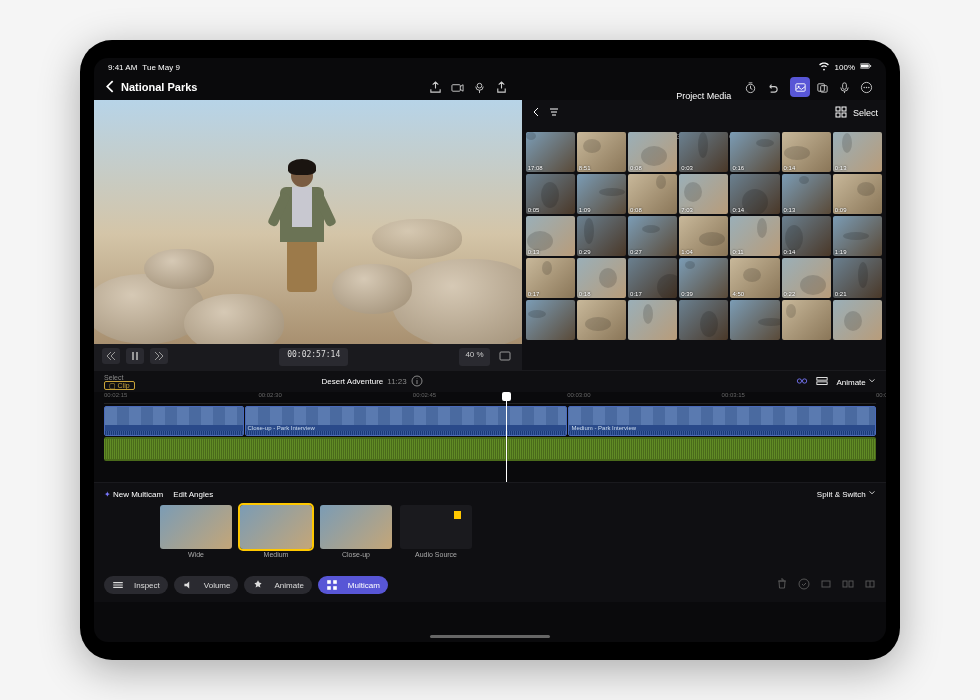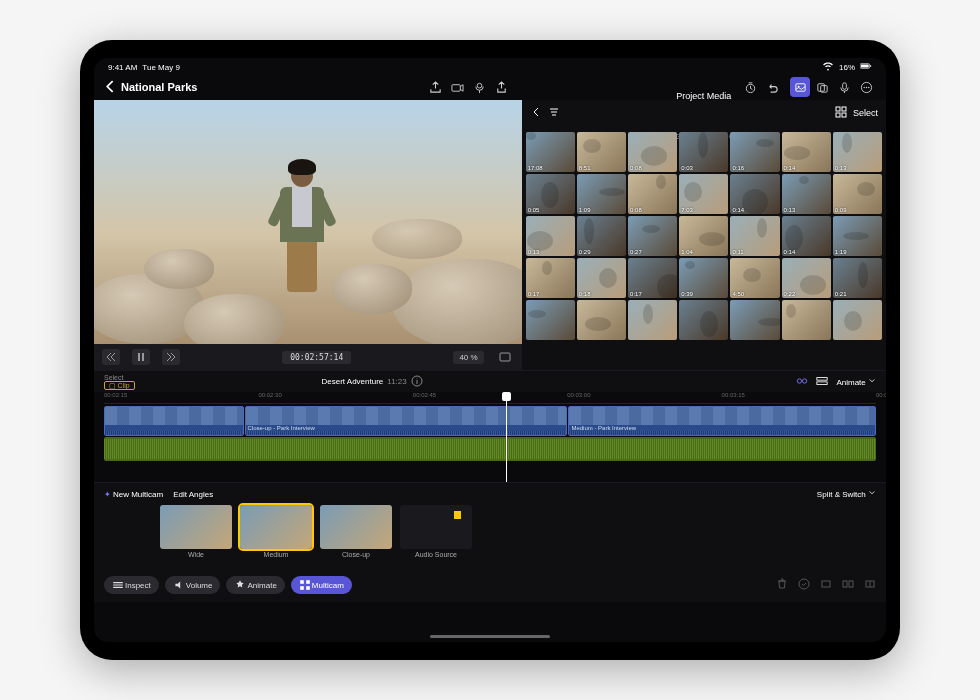--- a/index.html
+++ b/index.html
@@ -31,21 +31,21 @@
 .rock { position: absolute; background: radial-gradient(ellipse at 40% 30%, #d6c9b5, #9c8b72); border-radius: 50% 45% 48% 52%; }
 .person { position: absolute; left: 42%; bottom: 20%; width: 56px; height: 130px; }
 .person .head { width: 22px; height: 22px; background: #7a5c42; border-radius: 50%; margin: 0 auto; position: relative; }
 .person .hair { position: absolute; top: -6px; left: -3px; right: -3px; height: 16px; background: #1a1410; border-radius: 50% 50% 30% 30%; }
 .person .body { width: 44px; height: 55px; background: #6b7355; border-radius: 6px 6px 0 0; margin: 0 auto; position: relative; }
 .person .shirt { position: absolute; left: 12px; top: 0; width: 20px; height: 40px; background: #c8c8d0; }
 .person .legs { width: 30px; height: 50px; background: #9c7a4a; margin: 0 auto; border-radius: 0 0 4px 4px; }
 .person .arm { position: absolute; width: 10px; height: 35px; background: #6b7355; border-radius: 4px; top: 5px; }
 .person .arm.l { left: -6px; transform: rotate(25deg); } .person .arm.r { right: -6px; transform: rotate(-25deg); }
 
-.viewer-controls { height: 26px; background: #1a1a1e; display: flex; align-items: center; padding: 12px 8px; gap: 12px; font-size: 8px; }
+.viewer-controls { height: 26px; background: #1a1a1e; display: flex; padding: 4px 8px; gap: 6px; font-size: 8px; }
 .vc-btn { width: 18px; height: 16px; display: flex; align-items: center; justify-content: center; color: #999; border-radius: 3px; }
 .vc-btn.grey { background: #2a2a30; }
 .vc-timecode { background: #2a2a30; padding: 2px 8px; border-radius: 3px; font-family: ui-monospace,monospace; color: #ddd; margin: 0 auto; }
 .vc-zoom { color: #ccc; padding: 2px 6px; background: #2a2a30; border-radius: 3px; }
 
 .browser { width: 46%; display: flex; flex-direction: column; background: #0f0f12; }
 .browser-head { height: 30px; display: flex; flex-direction: column; align-items: center; justify-content: center; position: relative; font-size: 8px; gap: 32px; }
 .browser-head .title { font-size: 9px; }
 .browser-head .meta { color: #888; font-size: 7px; }
 .browser-head .bh-l, .browser-head .bh-r { position: absolute; top: 6px; display: flex; gap: 6px; align-items: center; }
@@ -88,21 +88,21 @@
 .mc-dot { color: #7a78ff; }
 .mc-angles { display: flex; gap: 8px; margin-bottom: 6px; padding-left: 56px; }
 .angle { width: 72px; display: flex; flex-direction: column; align-items: center; gap: 2px; }
 .angle .frame { width: 72px; height: 44px; border-radius: 3px; background: linear-gradient(135deg,#7b9cb5,#c4a678); position: relative; }
 .angle.sel .frame { outline: 2px solid #ffc800; }
 .angle.audio .frame { background: #1a1a1e; }
 .angle.audio .frame::after { content:''; position: absolute; top: 6px; right: 6px; width: 12px; height: 8px; background: linear-gradient(90deg,#ffc800 60%, transparent 60%); }
 .angle .cap { font-size: 7px; color: #aaa; }
 
 .bottombar { display: flex; align-items: center; gap: 6px; padding: 4px 10px 8px; font-size: 8px; background: #0f0f12; }
-.bbtn { background: #2a2a30; padding: 3px 8px; border-radius: 10px; color: #ddd; display: flex; gap: 1px; align-items: center; }
+.bbtn { background: #2a2a30; padding: 3px 8px; border-radius: 10px; color: #ddd; display: flex; gap: 10px; align-items: center; }
 .bbtn.active { background: #5856d6; color: #fff; }
 .bottombar .right { margin-left: auto; display: flex; gap: 10px; color: #555; }
 .homebar { position: absolute; bottom: 22px; left: 50%; width: 120px; height: 3px; background: #666; border-radius: 2px; transform: translateX(-50%); }
 
 svg { width: 12px; height: 12px; }
 .header svg { width: 13px; height: 13px; }
 </style>
 </head>
 <body>
 
@@ -111,21 +111,21 @@
 
     <div class="statusbar">
       <div class="left">
         <span>9:41 AM</span>
         <span>Tue May 9</span>
       </div>
       <div class="right">
         <span><svg viewBox="0 0 16 12">
               <path d="M8 9.5a1.2 1.2 0 100 2.4 1.2 1.2 0 000-2.4zM4 6.5c2.2-2.2 5.8-2.2 8 0l-1.2 1.2c-1.5-1.5-4-1.5-5.6 0zM1.5 4C5 .5 11 .5 14.5 4l-1.2 1.2c-2.9-2.9-7.7-2.9-10.6 0z" fill="currentColor"></path>
             </svg></span>
-        <span>16%</span>
+        <span>100%</span>
         <span><svg viewBox="0 0 20 10">
               <rect x="0" y="1" width="16" height="8" rx="2" fill="none" stroke="currentColor"></rect>
               <rect x="1.5" y="2.5" width="13" height="5" fill="currentColor"></rect>
               <rect x="17" y="3.5" width="1.5" height="3" fill="currentColor"></rect>
             </svg></span>
       </div>
     </div>
 
     <div class="header">
       <div class="back">

